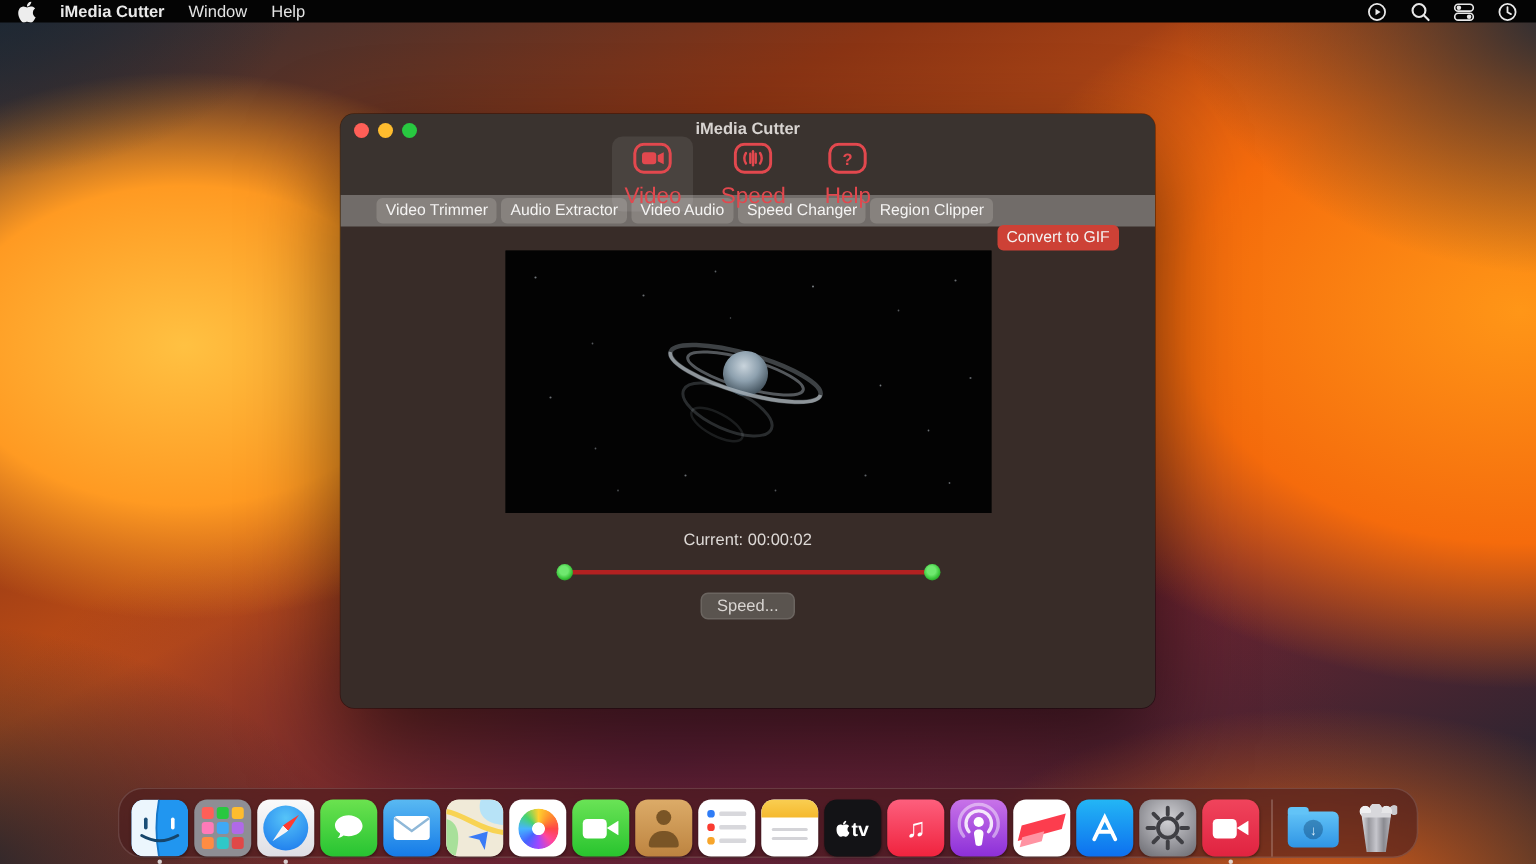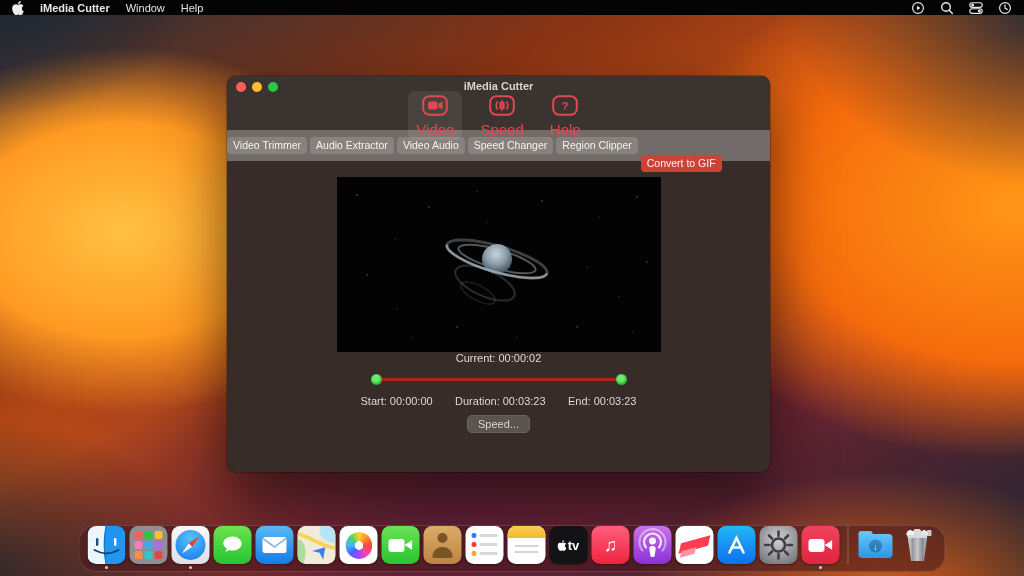--- a/index.html
+++ b/index.html
@@ -46,44 +46,44 @@
   .tl { width:10px; height:10px; border-radius:50%; }
   .tl.close{ background:#ff5f57; } .tl.min{ background:#febc2e; } .tl.max{ background:#28c840; }
   .win-title { text-align:center; padding-top:4px; font-size:11px; font-weight:700; color:#d8d4d1; }
 
   .toolbar { position:absolute; top:15px; left:0; right:0; display:flex; justify-content:center; gap:10px; }
   .tb-item { display:flex; flex-direction:column; align-items:center; gap:2px; padding:4px 8px 3px; border-radius:7px; }
   .tb-item.selected { background:rgba(255,255,255,.08); }
   .tb-label { font-size:15px; color:#e2484e; line-height:1; }
 
   
-  .segbar { height:31px; background:#716c69; display:flex; align-items:center; gap:3px; }
+  .segbar { height:21px; background:#716c69; display:flex; justify-content:center; align-items:center; gap:3px; }
   .seg { background:#87827e; color:#f4f3f2; font-size:10.5px; line-height:1; padding:3px 6px; border-radius:4px; white-space:nowrap; }
   .seg.gif { background:#cd4136;margin-top:36px; }
 
   
   .content { display:flex; flex-direction:column; align-items:center; }
   .video { margin-top:16px; width:324px; height:175px; background:#020202; position:relative; }
   .video svg { position:absolute; inset:0; }
-  .current-label { margin-top:0; font-size:11px; color:#ddd9d6; }
+  .current-label { margin-top:12px; font-size:11px; color:#ddd9d6; }
 
   .slider { margin-top:10px; width:256px; height:11px; position:relative; }
   .track { position:absolute; top:4px; left:4px; right:4px; height:3px; background:#b32121; border-radius:2px; }
   .handle { position:absolute; top:0; width:11px; height:11px; border-radius:50%;
     background:radial-gradient(circle at 45% 40%, #6fe86f 0 32%, #35c135 62%, #1d4a1d 100%); }
   .h-start{ left:0; } .h-end{ right:0; }
 
   .times { margin-top:10px; width:276px; display:flex; justify-content:space-between; font-size:11px; color:#ddd9d6; }
   .save-btn { margin-top:8px; background:#5a544f; border:1px solid #6b6560; color:#d9d5d2;
     font-size:11px; padding:2px 10px; border-radius:5px; font-family:inherit; }
 
   
   .dock {
     position:absolute; left:50%; transform:translateX(-50%); bottom:4px; height:47px;
-    display:flex; align-items:flex-start; gap:4px; padding:0 8px;
+    display:flex; align-items:flex-end; gap:4px; padding:0 8px;
     background:rgba(72,26,28,.55); border:1px solid rgba(255,255,255,.14);
     border-radius:17px; backdrop-filter:blur(8px); z-index:40;
   }
   .dit { position:relative; width:38px; height:38px; }
   .di { width:38px; height:38px; border-radius:8.5px; position:relative; overflow:hidden;
     box-shadow:0 1px 2px rgba(0,0,0,.35); }
   .di.nobg { background:transparent; box-shadow:none; overflow:visible; }
   .rdot { position:absolute; left:50%; bottom:-5px; transform:translateX(-50%);
     width:3px; height:3px; border-radius:50%; background:rgba(235,235,235,.85); }
   .dock-sep { width:1px; height:38px; background:rgba(255,255,255,.25); margin:0 4px; }
@@ -312,25 +312,20 @@
       </div>
 
       <div class="current-label">Current: 00:00:02</div>
 
       <div class="slider">
         <div class="track"></div>
         <div class="handle h-start"></div>
         <div class="handle h-end"></div>
       </div>
 
-      <div class="times">
-        <span>Start: 00:00:00</span>
-        <span>Duration: 00:03:23</span>
-        <span>End: 00:03:23</span>
-      </div>
 
       <button class="save-btn">Speed...</button>
     </div>
   </div>
 
   <div class="dock">
 
     <div class="dit">
       <div class="di">
         <svg viewBox="0 0 38 38" width="38" height="38">

